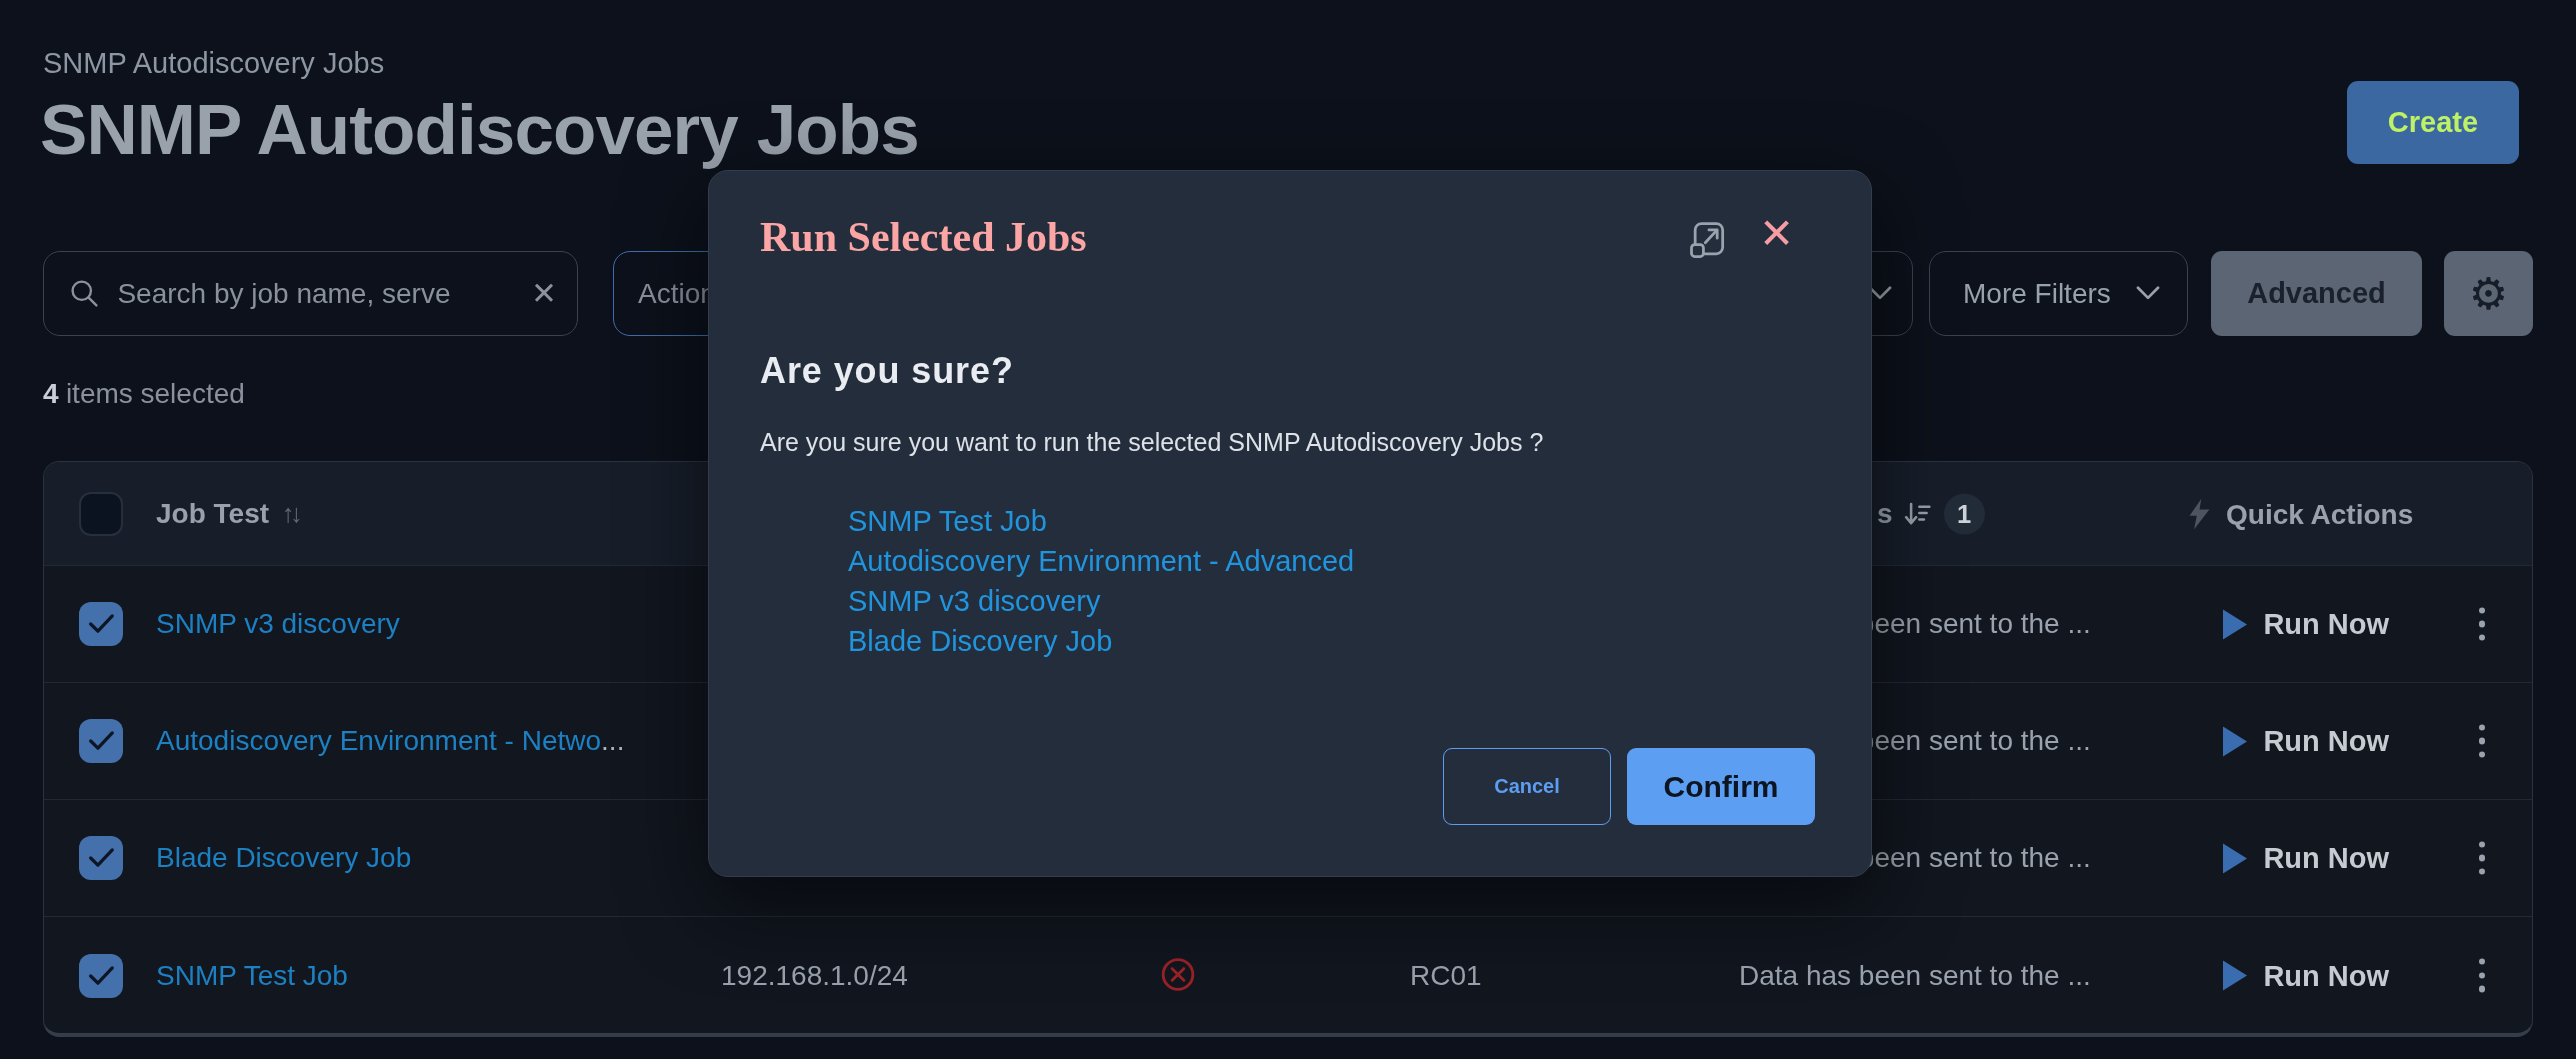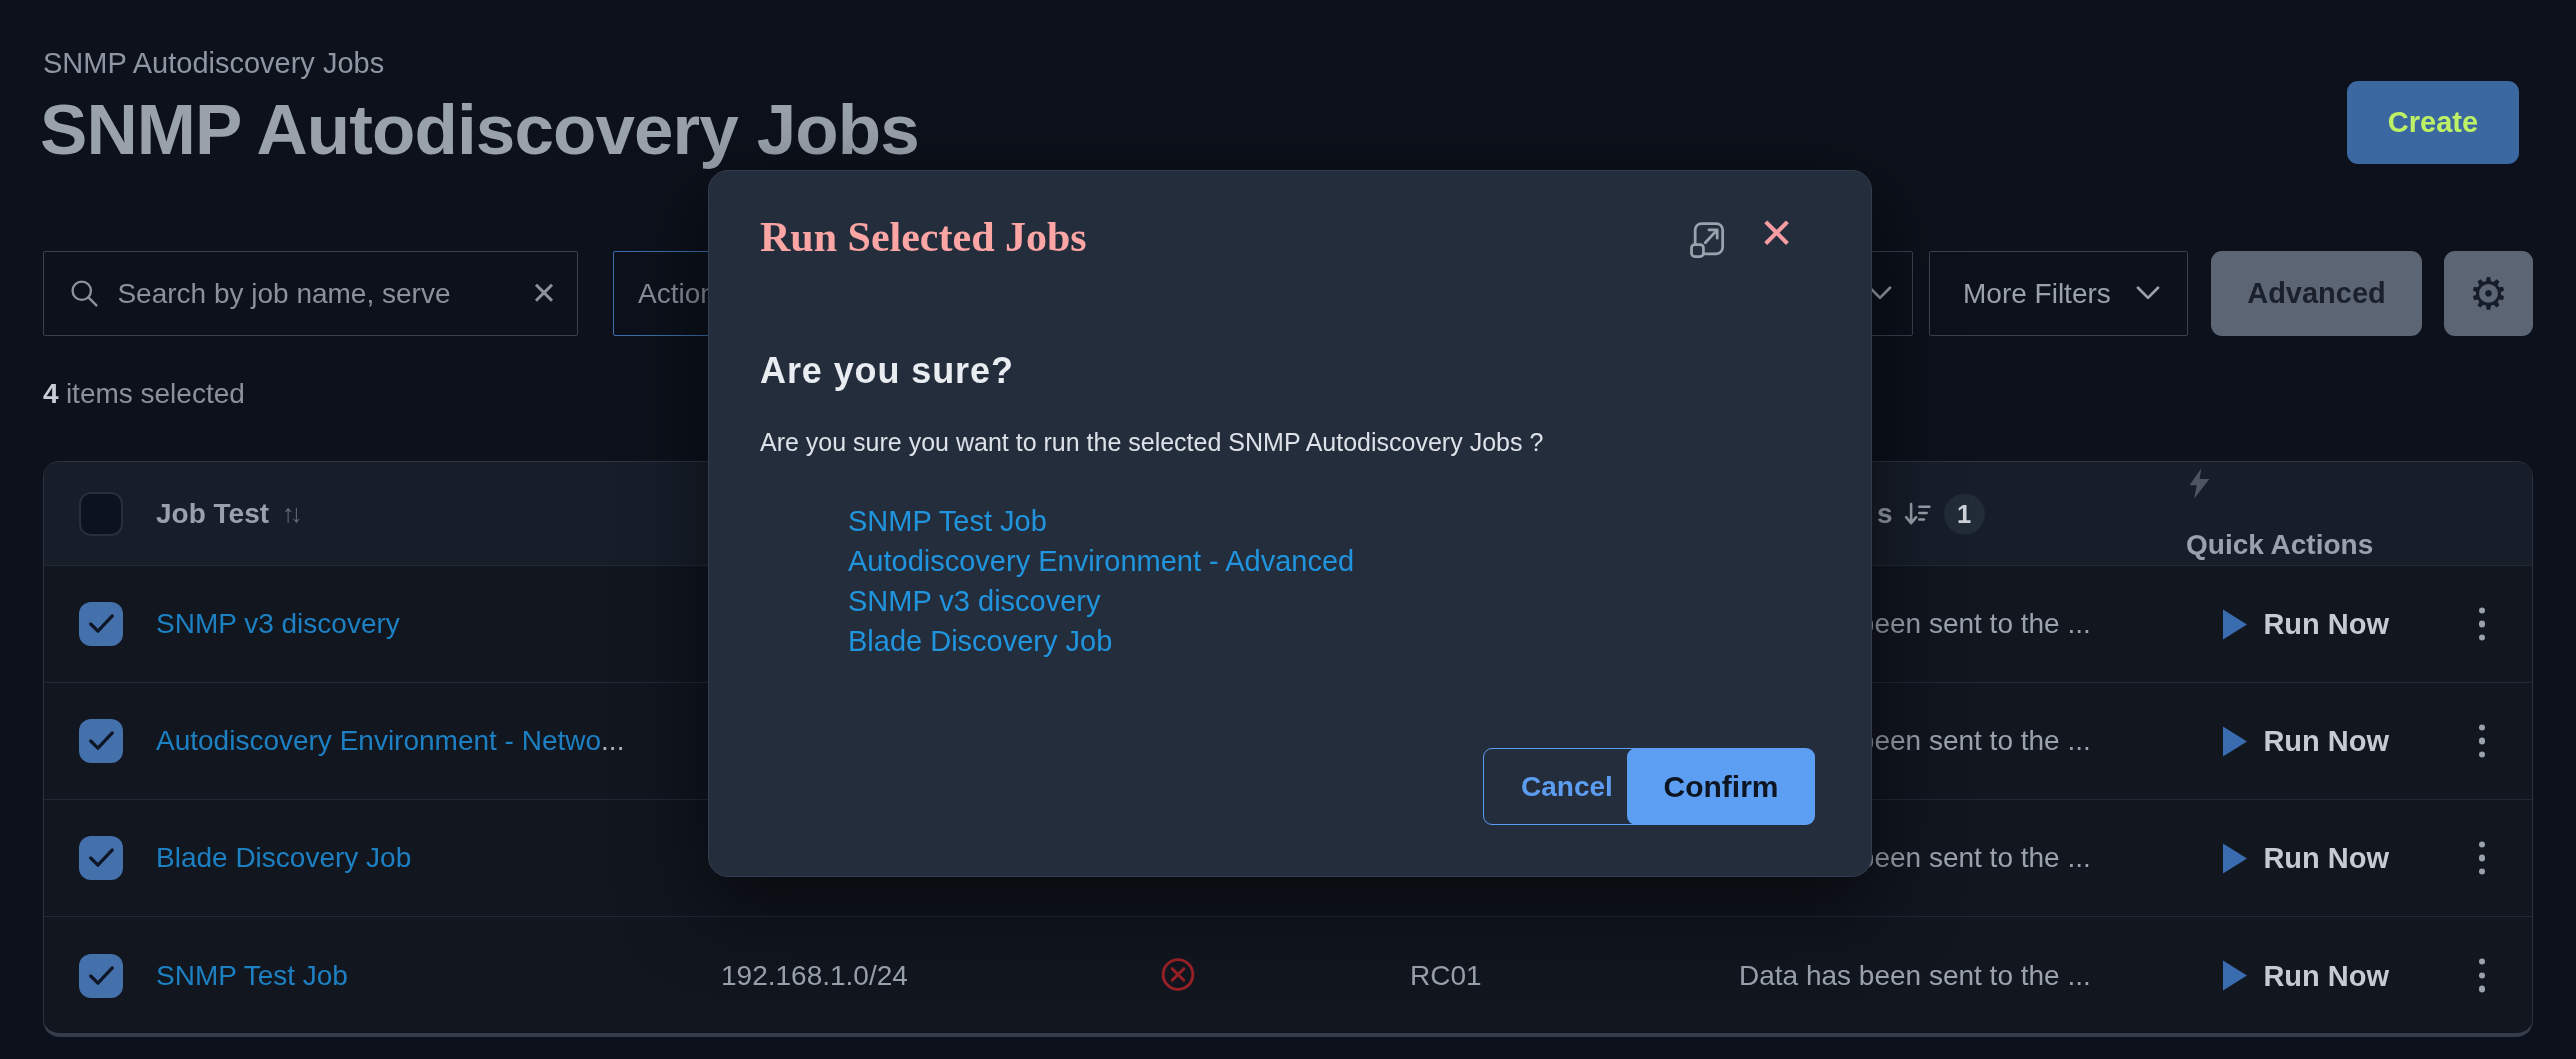--- a/index.html
+++ b/index.html
@@ -19,21 +19,21 @@
     font-size:71px; font-weight:bold; color:#99a1ab; letter-spacing:-0.9px;
     white-space:nowrap;
   }
   .create-btn{
     position:absolute; left:2347px; top:81px; width:172px; height:83px;
     background:#3c68a2; border:none; border-radius:11px;
     font-family:inherit; font-size:29px; font-weight:600; color:#bef264;
     cursor:pointer;
   }
   
-  .toolbar-item{ position:absolute; top:251px; height:85px; border-radius:2px; }
+  .toolbar-item{ position:absolute; top:251px; height:85px; border-radius:17px; }
   .search-box{
     left:43px; width:535px; border:1.8px solid #3a4150;
     display:flex; align-items:center; padding:0 20px 0 24px; gap:16.4px;
   }
   .search-box input{
     flex:1; min-width:0; background:transparent; border:none; outline:none;
     font-family:inherit; font-size:28px; color:#c6ccd4;
   }
   .search-box input::placeholder{ color:#8a919c; opacity:1; }
   .clear-x{ font-size:31px; color:#8b929c; cursor:pointer; line-height:1; }
@@ -128,21 +128,21 @@
     font-size:25px; color:#dde2e8;
   }
   .modal-jobs{
     position:absolute; left:139px; top:330px;
     list-style:none; font-size:29px; line-height:40px;
   }
   .modal-jobs li{ color:#2095de; cursor:pointer; }
   .cancel-btn{
     position:absolute; left:734px; top:577px; width:168px; height:77px;
     background:transparent; border:1.8px solid #5c9df1; border-radius:9px;
-    font-family:inherit; font-size:28px; font-weight:600; color:#5c9df1; cursor:pointer;margin-left:40px;
+    font-family:inherit; font-size:20px; font-weight:600; color:#5c9df1; cursor:pointer;
   }
   .confirm-btn{
     position:absolute; left:918px; top:577px; width:188px; height:77px;
     background:#5c9ff2; border:none; border-radius:9px;
     font-family:inherit; font-size:30px; font-weight:600; color:#0e1522; cursor:pointer;
   }
 </style>
 </head>
 <body>
 
@@ -201,21 +201,21 @@
       <div class="cell" style="left:1833px; display:flex; align-items:center;">
         <span class="hdr-label">s</span>
         <svg width="31" height="31" viewBox="0 0 34 34" style="margin-left:9px;">
           <path d="M10 6 V27 M10 27 L4.5 20.5 M10 27 L15.5 20.5" fill="none" stroke="#98a0ab" stroke-width="2.8" stroke-linecap="round" stroke-linejoin="round"></path>
           <line x1="19" y1="9" x2="30" y2="9" stroke="#98a0ab" stroke-width="2.8" stroke-linecap="round"></line>
           <line x1="19" y1="16" x2="27" y2="16" stroke="#98a0ab" stroke-width="2.8" stroke-linecap="round"></line>
           <line x1="19" y1="23" x2="24" y2="23" stroke="#98a0ab" stroke-width="2.8" stroke-linecap="round"></line>
         </svg>
         <span class="badge">1</span>
       </div>
-      <div class="cell" style="left:2142px; display:flex; align-items:flex-start; gap:29px;flex-direction:column;">
+      <div class="cell" style="left:2142px; display:flex; align-items:flex-end; gap:13px;">
         <svg width="27" height="33" viewBox="0 0 30 36">
           <polygon points="17,1 4,20 12,20 9,35 26,13 15,13" fill="#4c5560"></polygon>
         </svg>
         <span class="hdr-label">Quick Actions</span>
       </div>
     </div>
 
     <div class="t-row">
       <div class="cell" style="left:35px;">
         <span class="checkbox checked">

